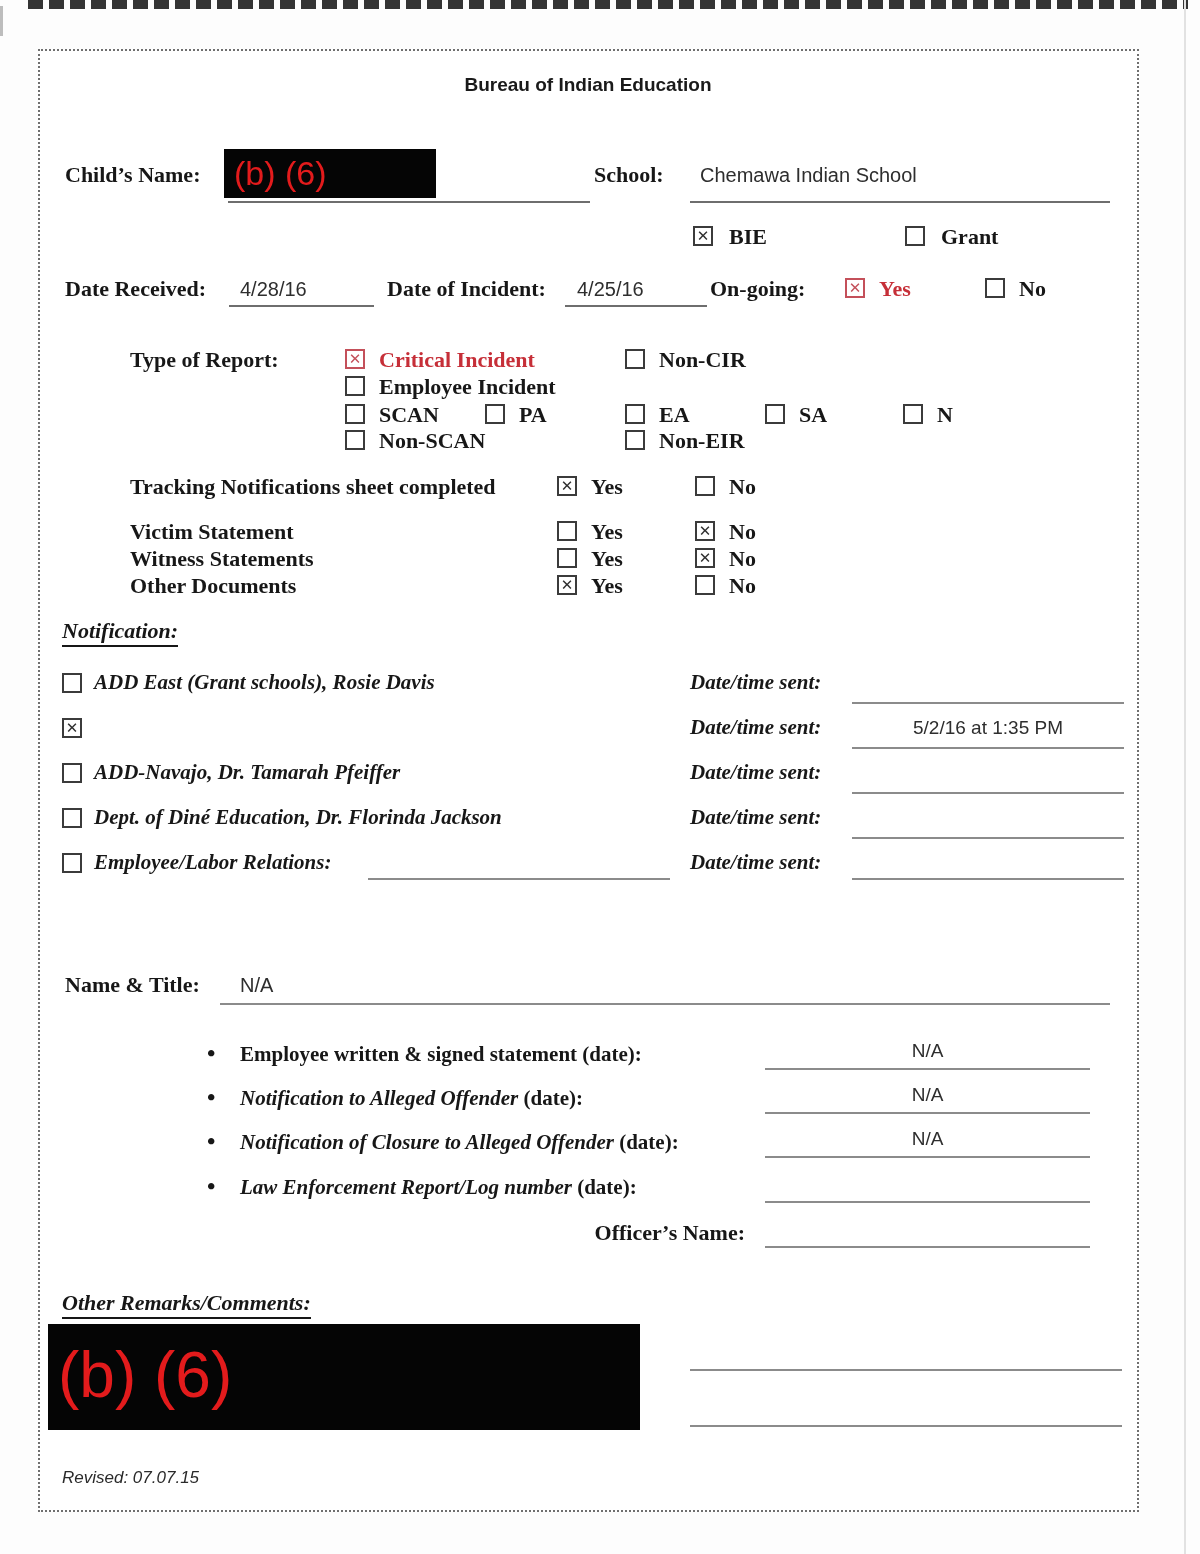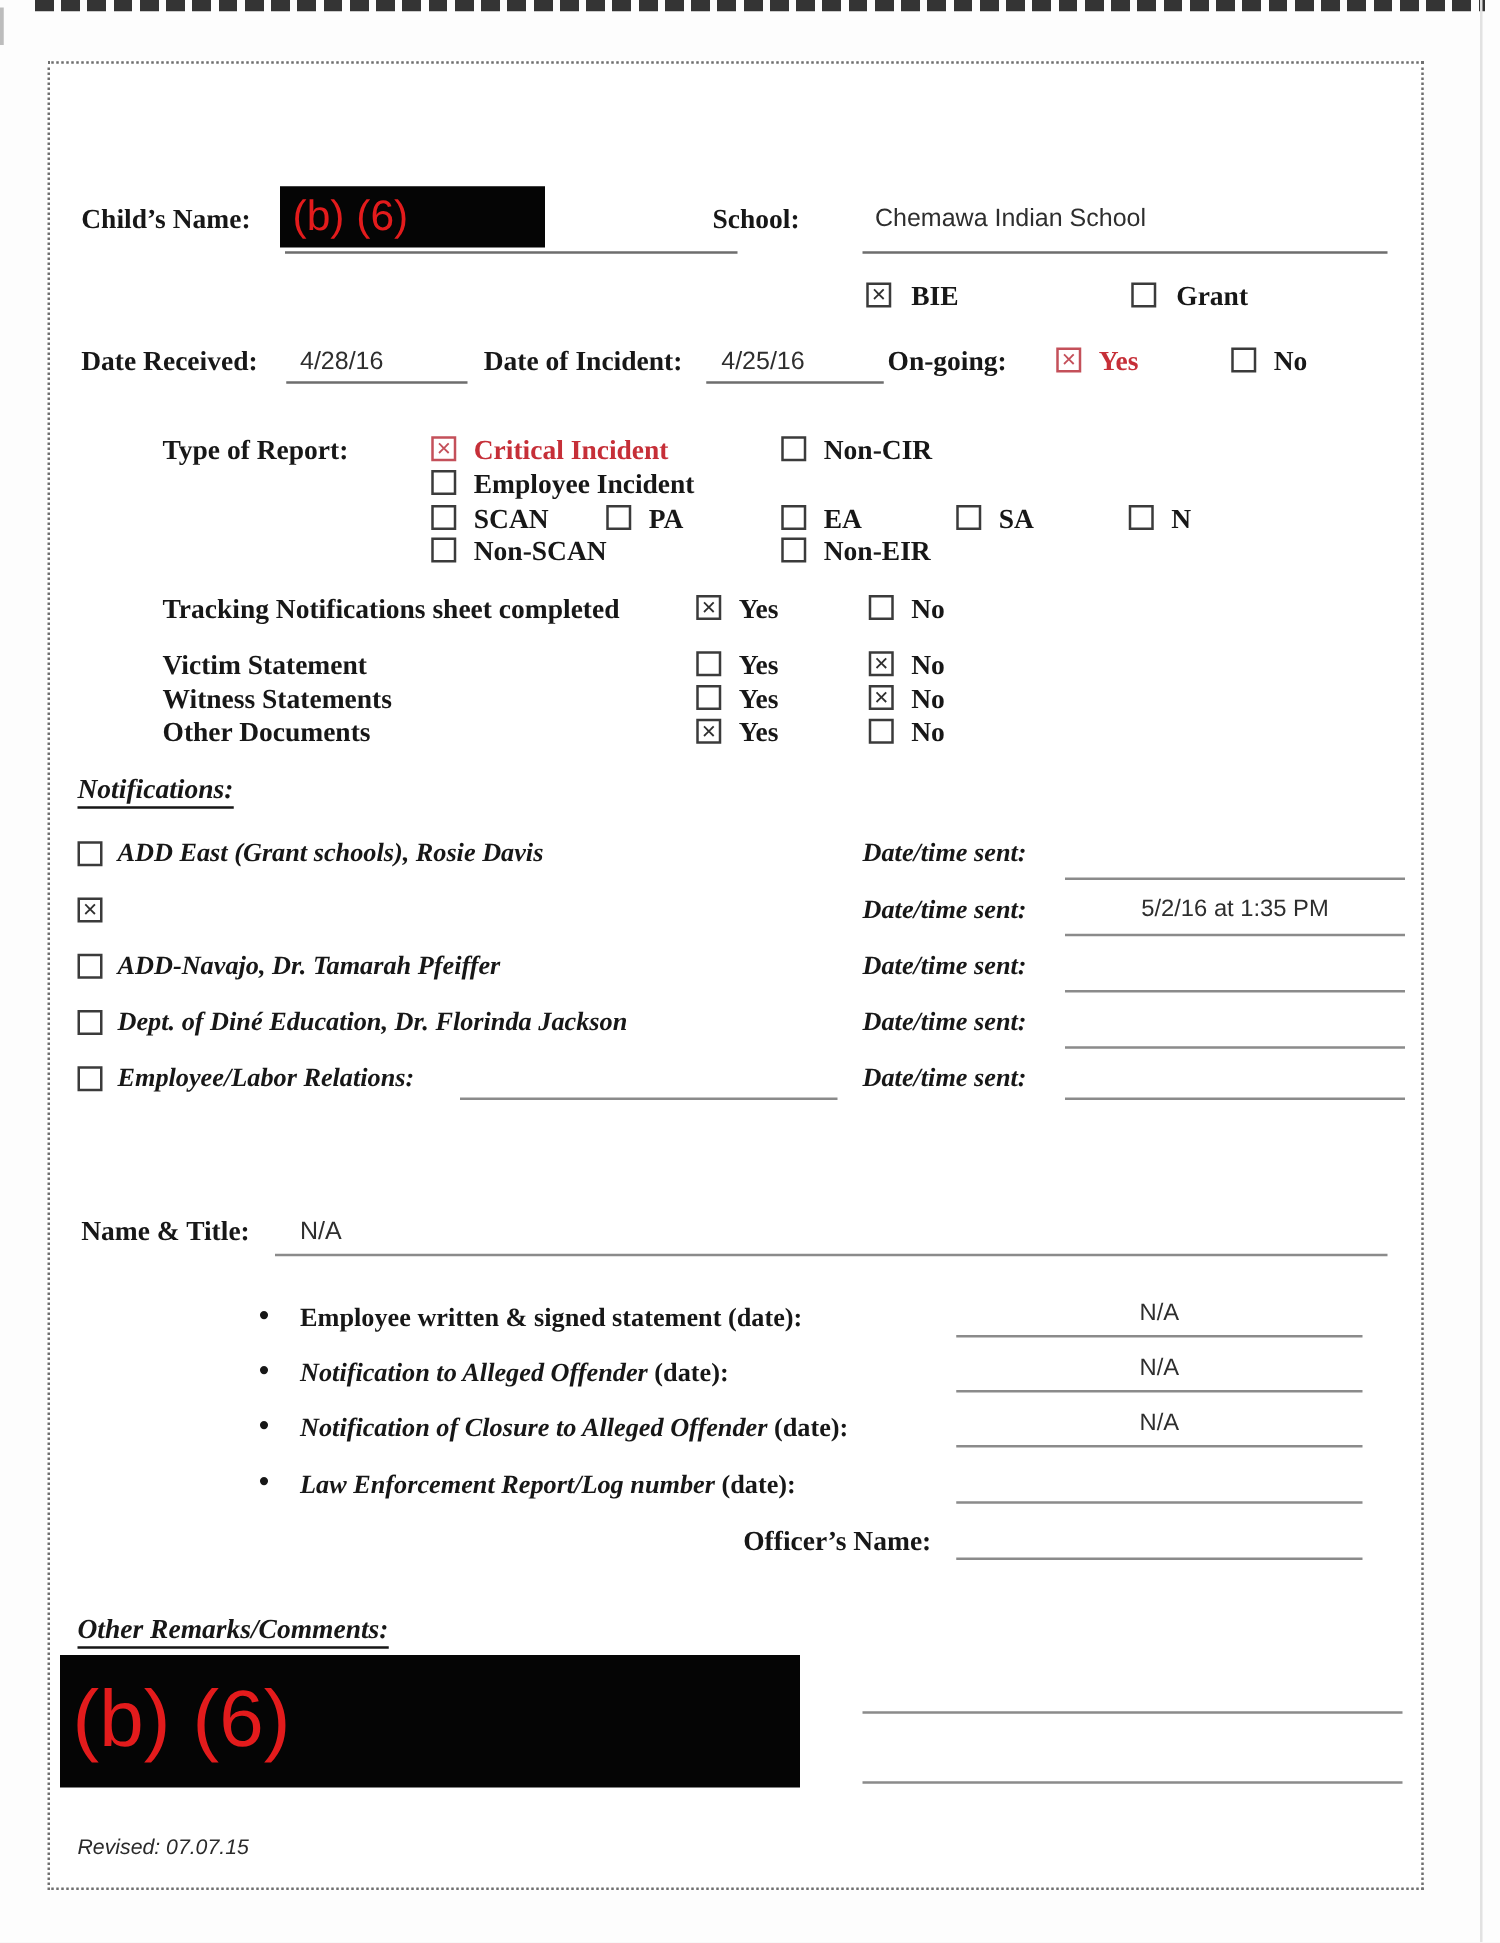--- a/index.html
+++ b/index.html
@@ -46,25 +46,26 @@
 </head>
 <body>
 
 <div class="screen">
 
   <div class="scan-top-strip"></div>
   <div class="scan-right-line"></div>
   <div class="scan-left-tick"></div>
   <div class="page"></div>
 
+  <div class="org" style="top:74px">Bureau of Indian Education</div>
 
   <div class="lb" style="left:65px;top:162px">Child’s Name:</div>
   <div class="redact" style="left:224px;top:149px;width:212px;height:49px;font-size:34px;padding:5px 0 0 10px;box-sizing:border-box;">(b) (6)</div>
   <div class="ln" style="left:228px;top:201px;width:362px;border-top-color:#6e6e6e"></div>
-  <div class="lb" style="left:570px;top:162px">School:</div>
+  <div class="lb" style="left:594px;top:162px">School:</div>
   <div class="val" style="left:700px;top:164px">Chemawa Indian School</div>
   <div class="ln" style="left:690px;top:201px;width:420px;border-top-color:#6e6e6e"></div>
 
   <div class="cb checked" style="left:693px;top:226px"></div>
   <div class="lb" style="left:729px;top:224px">BIE</div>
   <div class="cb" style="left:905px;top:226px"></div>
   <div class="lb" style="left:941px;top:224px">Grant</div>
 
   <div class="lb" style="left:65px;top:276px">Date Received:</div>
   <div class="val" style="left:240px;top:278px">4/28/16</div>
@@ -120,21 +121,21 @@
   <div class="lb" style="left:591px;top:546px">Yes</div>
   <div class="cb checked" style="left:695px;top:548px"></div>
   <div class="lb" style="left:729px;top:546px">No</div>
 
   <div class="lb" style="left:130px;top:573px">Other Documents</div>
   <div class="cb checked" style="left:557px;top:575px"></div>
   <div class="lb" style="left:591px;top:573px">Yes</div>
   <div class="cb" style="left:695px;top:575px"></div>
   <div class="lb" style="left:729px;top:573px">No</div>
 
-  <div class="head" style="left:62px;top:618px">Notifications:</div>
+  <div class="head" style="left:62px;top:618px">Notification:</div>
 
   <div class="cb" style="left:62px;top:673px"></div>
   <div class="lbi" style="left:94px;top:670px">ADD East (Grant schools), Rosie Davis</div>
   <div class="lbi" style="left:690px;top:670px">Date/time sent:</div>
   <div class="ln" style="left:852px;top:702px;width:272px"></div>
 
   <div class="cb checked" style="left:62px;top:718px"></div>
   <div class="lbi" style="left:690px;top:715px">Date/time sent:</div>
   <div class="val ctr" style="left:852px;top:717px;width:272px;font-size:19px">5/2/16 at 1:35 PM</div>
   <div class="ln" style="left:852px;top:747px;width:272px"></div>

